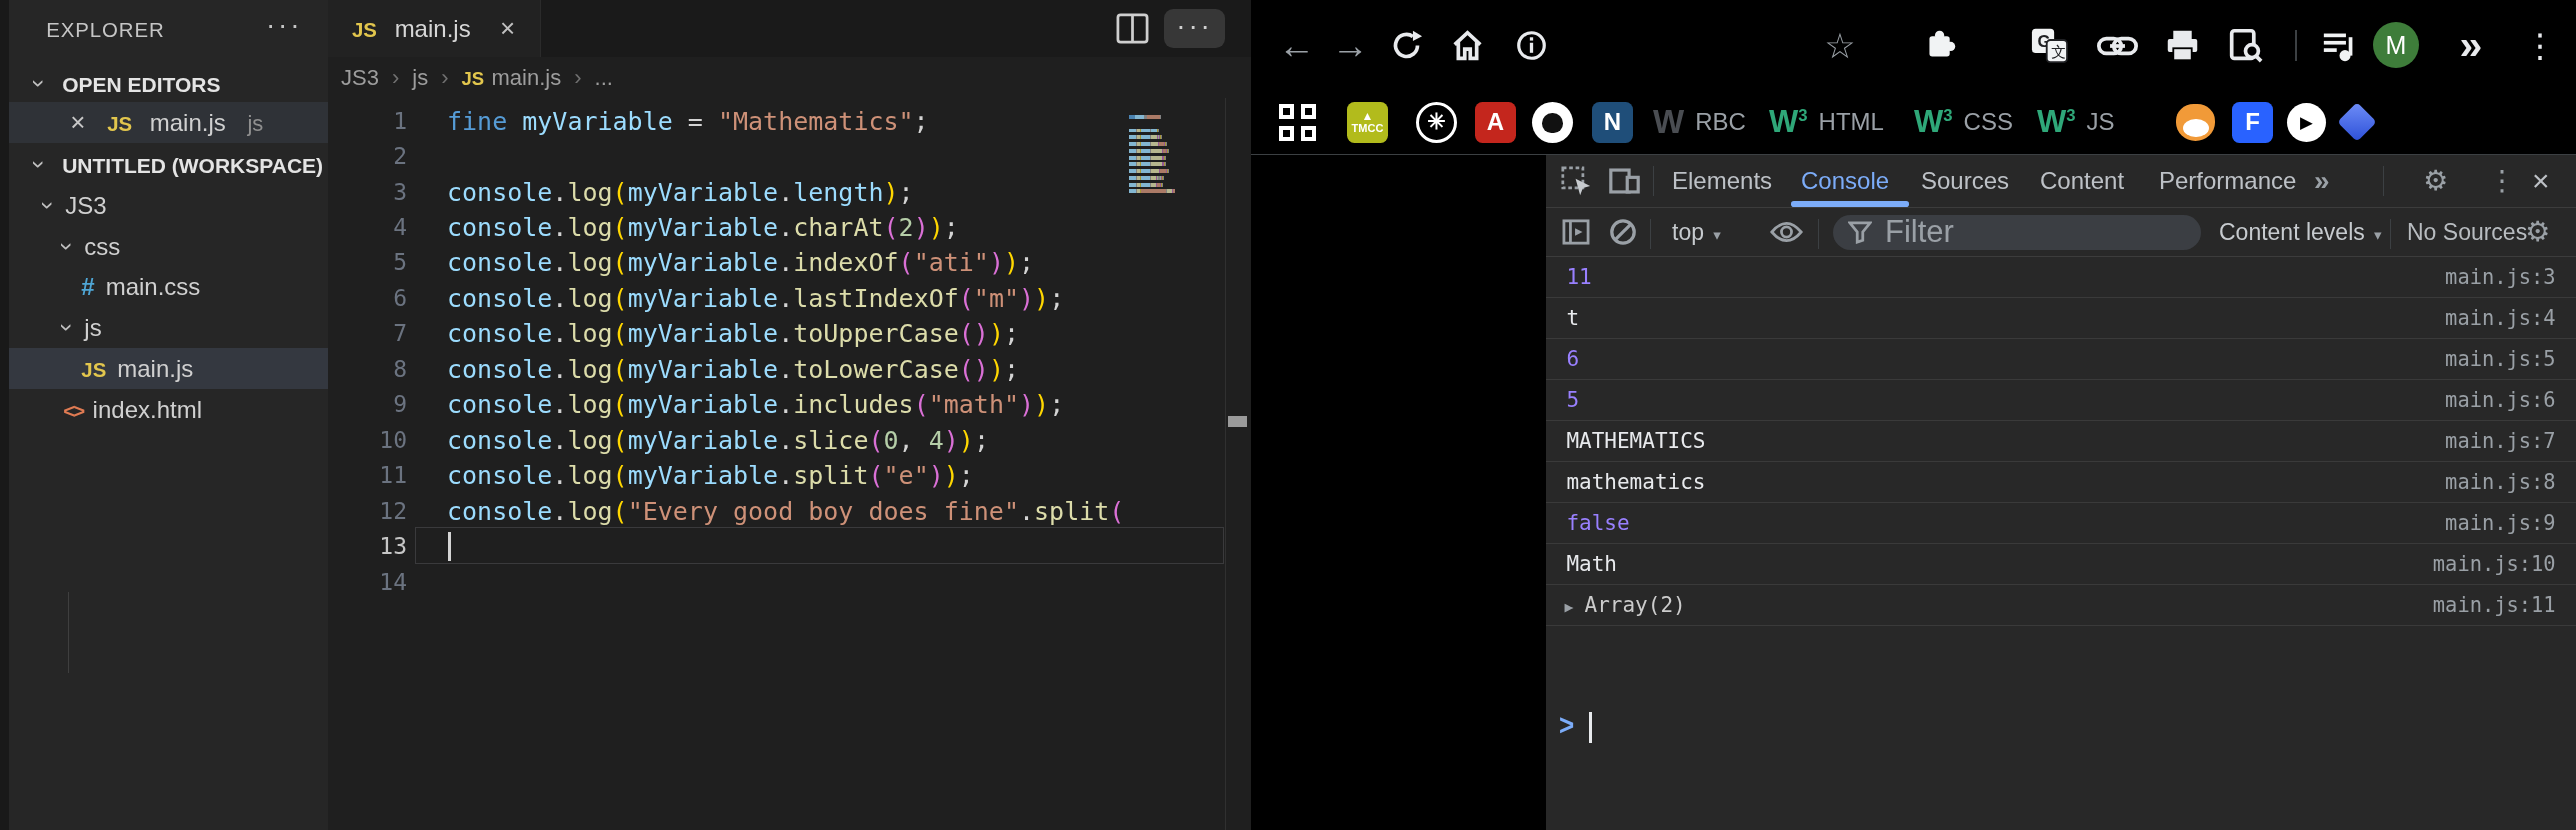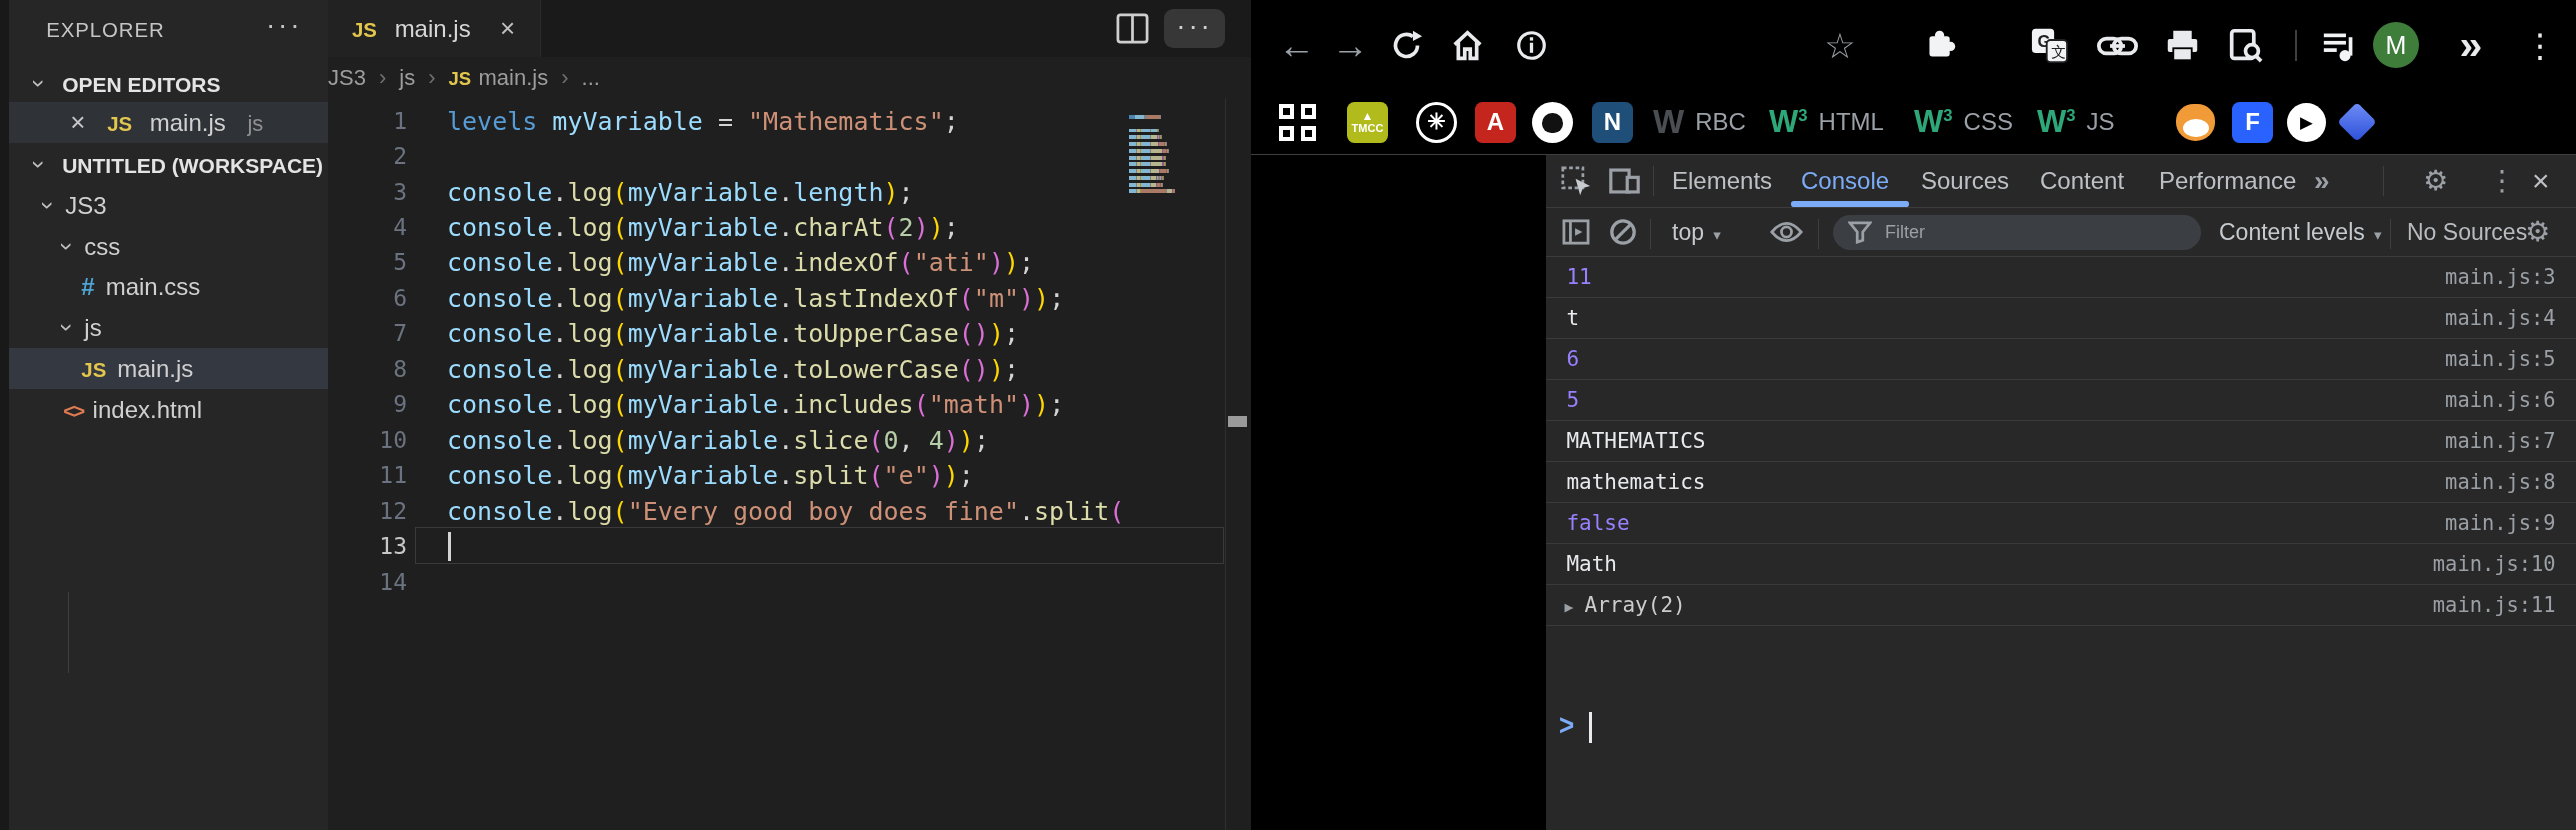--- a/index.html
+++ b/index.html
@@ -22,21 +22,21 @@
   .html-glyph{color:#e07b53;font-weight:bold;font-size:20.4px;margin-right:9.3px;letter-spacing:-1.9px;}
   .dim-suffix{color:#8f8f8f;font-size:22px;margin-left:15px;}
   .oe-close{color:#c8c8c8;font-size:26px;margin:0 15px 0 0;}
   #indent-guide{position:absolute;left:59px;top:592px;width:0.9px;height:81px;background:#3f3f3f;}
   
   #tabstrip{position:absolute;left:328px;top:0;width:923px;height:57px;background:#1a1a1a;}
   #tab-active{position:absolute;left:0;top:0;width:213px;height:57px;background:#222222;border-right:0.9px solid #2b2b2b;line-height:57px;padding-left:24px;box-sizing:border-box;font-size:24px;color:#d7d7d7;white-space:nowrap;}
   #tab-close{position:absolute;left:172px;top:0;font-size:26px;color:#c0c0c0;}
   #split-icon{position:absolute;right:102px;top:13px;}
   #editor-more{position:absolute;right:26px;top:9.3px;width:61px;height:39px;background:#373737;border-radius:9.3px;text-align:center;line-height:33px;font-size:28px;color:#d0d0d0;letter-spacing:2.8px;}
-  #breadcrumb{position:absolute;left:328px;top:57px;height:41px;line-height:41px;font-size:22px;color:#9d9d9d;white-space:nowrap;}
+  #breadcrumb{position:absolute;left:341px;top:57px;height:41px;line-height:41px;font-size:22px;color:#9d9d9d;white-space:nowrap;}
   #breadcrumb .bc-sep{margin:0 13px;color:#707070;}
   #breadcrumb .js-glyph{font-size:18.5px;margin-right:7.4px;}
   #code-clip{position:absolute;left:328px;top:98px;width:796px;height:733px;overflow:hidden;}
   .cl{position:absolute;left:0;height:35px;line-height:35px;white-space:pre;
       font-family:"DejaVu Sans Mono",monospace;font-size:25px;}
   .cl .ln{position:absolute;left:0;width:79px;text-align:right;color:#6b7380;font-size:23px;}
   .cl .ct{position:absolute;left:119px;}
   .tok-kw{color:#569cd6;} .tok-var{color:#9cdcfe;} .tok-fn{color:#dcdcaa;}
   .tok-str{color:#ce9178;} .tok-num{color:#b5cea8;} .tok-p1{color:#ffd700;}
   .tok-p2{color:#da70d6;} .tok-pl{color:#d4d4d4;}
@@ -69,21 +69,21 @@
   #devtools{position:absolute;left:295px;top:155px;width:1030px;height:676px;background:#282828;}
   #dt-tabbar{position:absolute;left:0;top:0;width:1030px;height:53px;border-bottom:0.9px solid #3c3c3c;box-sizing:border-box;}
   .dt-tab{position:absolute;top:0;height:52px;line-height:52px;font-size:24px;color:#bdc1c6;}
   .dt-tab.active{color:#7cacf8;}
   #dt-underline{position:absolute;left:245px;top:46px;width:118px;height:5.6px;border-radius:2.8px;background:#7cacf8;}
   .dt-divider{position:absolute;top:11px;width:0.9px;height:30px;background:#3c4043;}
   #dt-toolbar{position:absolute;left:0;top:53px;width:1030px;height:49px;border-bottom:0.9px solid #3c3c3c;box-sizing:border-box;}
   .tb-text{position:absolute;top:0;height:48px;line-height:48px;font-size:23px;color:#c7cbcf;}
   .tb-caret{font-size:15px;margin-left:9.3px;color:#9aa0a6;}
   #filter-pill{position:absolute;left:287px;top:6.5px;width:368px;height:35px;border-radius:17.6px;background:#3b3e43;display:flex;align-items:center;}
-  #filter-ph{font-size:18px;color:#9aa0a6;margin-left:13px;}
+  #filter-ph{font-size:31px;color:#9aa0a6;margin-left:13px;}
   #console-rows{position:absolute;left:0;top:102px;width:1030px;}
   .crow{position:relative;width:1030px;height:41px;border-bottom:0.9px solid #3a3a3a;box-sizing:border-box;
         font-family:"DejaVu Sans Mono",monospace;font-size:21px;line-height:40px;white-space:nowrap;}
   .crow.last{border-bottom:none;}
   .cmsg{margin-left:20.4px;color:#e8eaed;}
   .crow .caret{color:#9aa0a6;font-size:15px;margin:0 11px 0 18.5px;}
   .c-num{color:#9980ff;}
   .csrc{position:absolute;right:20.4px;top:0;color:#9aa0a6;font-size:20.4px;}
   #prompt-row{position:absolute;left:0;top:551px;width:1030px;height:41px;}
   #prompt-chev{position:absolute;left:13px;top:3.7px;font-size:26px;font-weight:bold;color:#7cacf8;transform:scaleY(1.1);}
@@ -144,21 +144,21 @@
     </div>
     <div id="editor-more">···</div>
   </div>
 
   <div id="breadcrumb">
     <span>JS3</span><span class="bc-sep">›</span><span>js</span><span class="bc-sep">›</span><span class="js-glyph">JS</span><span>main.js</span><span class="bc-sep">›</span><span>...</span>
   </div>
 
   <div id="curline-box"></div>
   <div id="code-clip">
-      <div class="cl" style="top: 5.6px;"><span class="ln">1</span><span class="ct"><span class="tok-kw">levels </span><span class="tok-var">myVariable</span><span class="tok-pl"> = </span><span class="tok-str">"Mathematics"</span><span class="tok-pl">;</span></span></div>
+      <div class="cl" style="top: 5.6px;"><span class="ln">1</span><span class="ct"><span class="tok-kw">fine </span><span class="tok-var">myVariable</span><span class="tok-pl"> = </span><span class="tok-str">"Mathematics"</span><span class="tok-pl">;</span></span></div>
       <div class="cl" style="top: 41px;"><span class="ln">2</span><span class="ct"></span></div>
       <div class="cl" style="top: 77px;"><span class="ln">3</span><span class="ct"><span class="tok-var">console</span><span class="tok-pl">.</span><span class="tok-fn">log</span><span class="tok-p1">(</span><span class="tok-var">myVariable</span><span class="tok-pl">.</span><span class="tok-var">length</span><span class="tok-p1">)</span><span class="tok-pl">;</span></span></div>
       <div class="cl" style="top: 112px;"><span class="ln">4</span><span class="ct"><span class="tok-var">console</span><span class="tok-pl">.</span><span class="tok-fn">log</span><span class="tok-p1">(</span><span class="tok-var">myVariable</span><span class="tok-pl">.</span><span class="tok-fn">charAt</span><span class="tok-p2">(</span><span class="tok-num">2</span><span class="tok-p2">)</span><span class="tok-p1">)</span><span class="tok-pl">;</span></span></div>
       <div class="cl" style="top: 147px;"><span class="ln">5</span><span class="ct"><span class="tok-var">console</span><span class="tok-pl">.</span><span class="tok-fn">log</span><span class="tok-p1">(</span><span class="tok-var">myVariable</span><span class="tok-pl">.</span><span class="tok-fn">indexOf</span><span class="tok-p2">(</span><span class="tok-str">"ati"</span><span class="tok-p2">)</span><span class="tok-p1">)</span><span class="tok-pl">;</span></span></div>
       <div class="cl" style="top: 183px;"><span class="ln">6</span><span class="ct"><span class="tok-var">console</span><span class="tok-pl">.</span><span class="tok-fn">log</span><span class="tok-p1">(</span><span class="tok-var">myVariable</span><span class="tok-pl">.</span><span class="tok-fn">lastIndexOf</span><span class="tok-p2">(</span><span class="tok-str">"m"</span><span class="tok-p2">)</span><span class="tok-p1">)</span><span class="tok-pl">;</span></span></div>
       <div class="cl" style="top: 218px;"><span class="ln">7</span><span class="ct"><span class="tok-var">console</span><span class="tok-pl">.</span><span class="tok-fn">log</span><span class="tok-p1">(</span><span class="tok-var">myVariable</span><span class="tok-pl">.</span><span class="tok-fn">toUpperCase</span><span class="tok-p2">(</span><span class="tok-p2">)</span><span class="tok-p1">)</span><span class="tok-pl">;</span></span></div>
       <div class="cl" style="top: 254px;"><span class="ln">8</span><span class="ct"><span class="tok-var">console</span><span class="tok-pl">.</span><span class="tok-fn">log</span><span class="tok-p1">(</span><span class="tok-var">myVariable</span><span class="tok-pl">.</span><span class="tok-fn">toLowerCase</span><span class="tok-p2">(</span><span class="tok-p2">)</span><span class="tok-p1">)</span><span class="tok-pl">;</span></span></div>
       <div class="cl" style="top: 289px;"><span class="ln">9</span><span class="ct"><span class="tok-var">console</span><span class="tok-pl">.</span><span class="tok-fn">log</span><span class="tok-p1">(</span><span class="tok-var">myVariable</span><span class="tok-pl">.</span><span class="tok-fn">includes</span><span class="tok-p2">(</span><span class="tok-str">"math"</span><span class="tok-p2">)</span><span class="tok-p1">)</span><span class="tok-pl">;</span></span></div>
       <div class="cl" style="top: 325px;"><span class="ln">10</span><span class="ct"><span class="tok-var">console</span><span class="tok-pl">.</span><span class="tok-fn">log</span><span class="tok-p1">(</span><span class="tok-var">myVariable</span><span class="tok-pl">.</span><span class="tok-fn">slice</span><span class="tok-p2">(</span><span class="tok-num">0</span><span class="tok-pl">, </span><span class="tok-num">4</span><span class="tok-p2">)</span><span class="tok-p1">)</span><span class="tok-pl">;</span></span></div>
       <div class="cl" style="top: 360px;"><span class="ln">11</span><span class="ct"><span class="tok-var">console</span><span class="tok-pl">.</span><span class="tok-fn">log</span><span class="tok-p1">(</span><span class="tok-var">myVariable</span><span class="tok-pl">.</span><span class="tok-fn">split</span><span class="tok-p2">(</span><span class="tok-str">"e"</span><span class="tok-p2">)</span><span class="tok-p1">)</span><span class="tok-pl">;</span></span></div>

